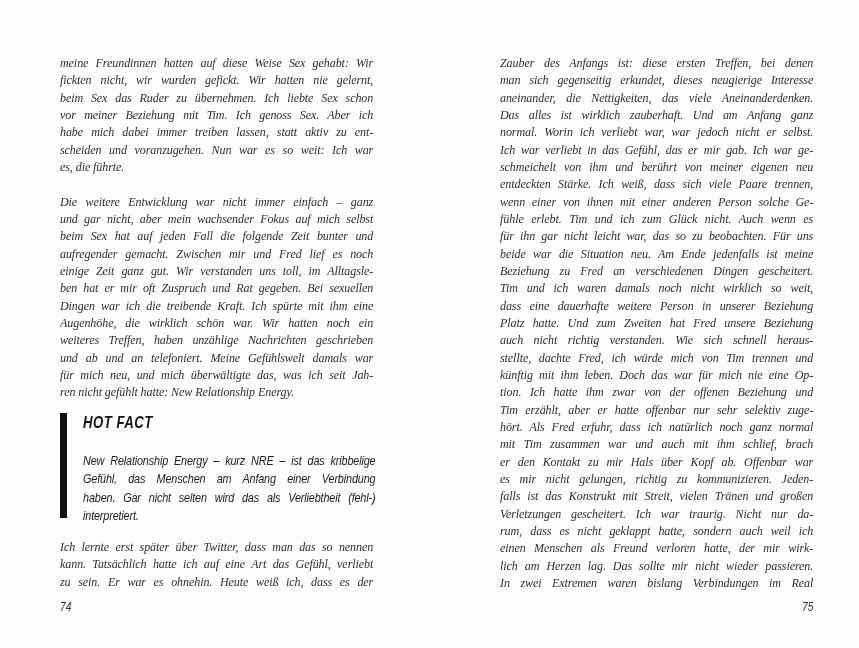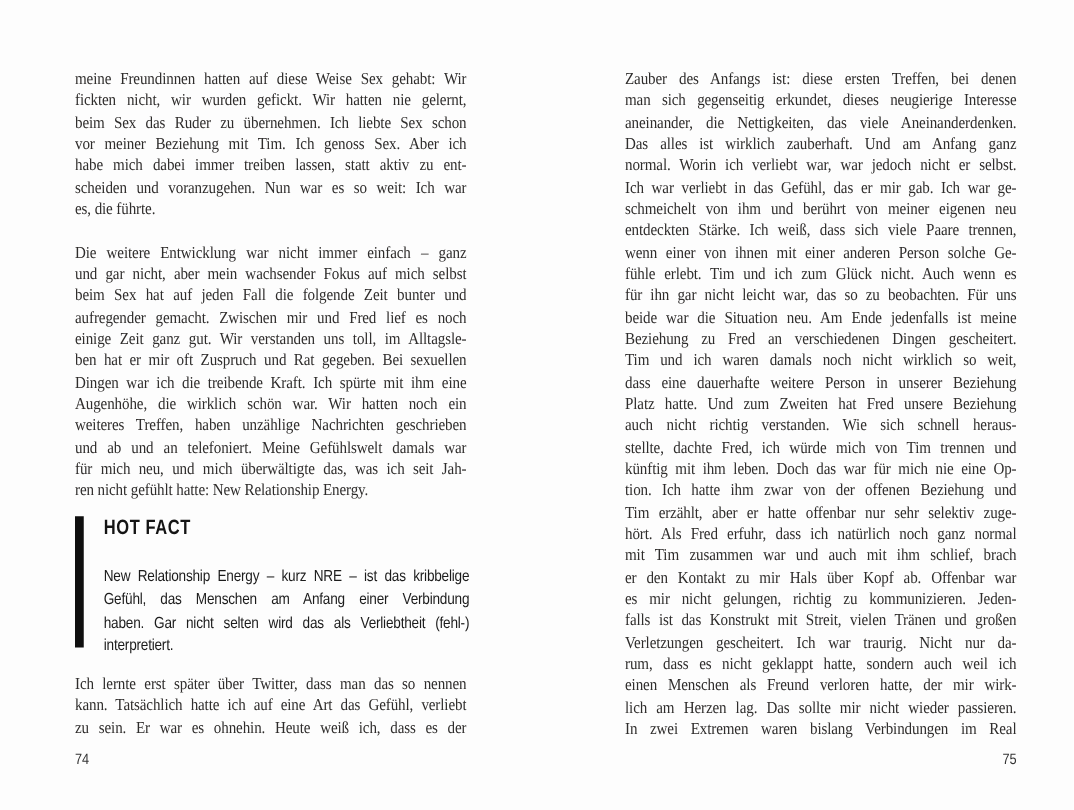--- a/index.html
+++ b/index.html
@@ -1,18 +1,18 @@
 <!DOCTYPE html>
 <html><head>
 <meta charset="utf-8">
 <style>
   html,body{margin:0;padding:0;background:#ffffff;}
   .spread{
     position:relative;width:859px;height:648px;background:#fdfdfd;
-    overflow:hidden;font-family:"Liberation Serif",serif;color:#2f2d2c;
+    overflow:hidden;font-family:"Liberation Serif",serif;color:#2f2d2c;font-style:italic;
   }
   .page{position:absolute;inset:0;}
   .textcol{
     position:absolute;width:348px;
     transform:scaleX(0.9);transform-origin:0 0;
     font-size:13.4px;line-height:17.33px;letter-spacing:-0.1px;
   }
   .serif{font-family:"Liberation Serif",serif;color:#2f2d2c;}
   .line{
     text-align:justify;text-align-last:justify;

